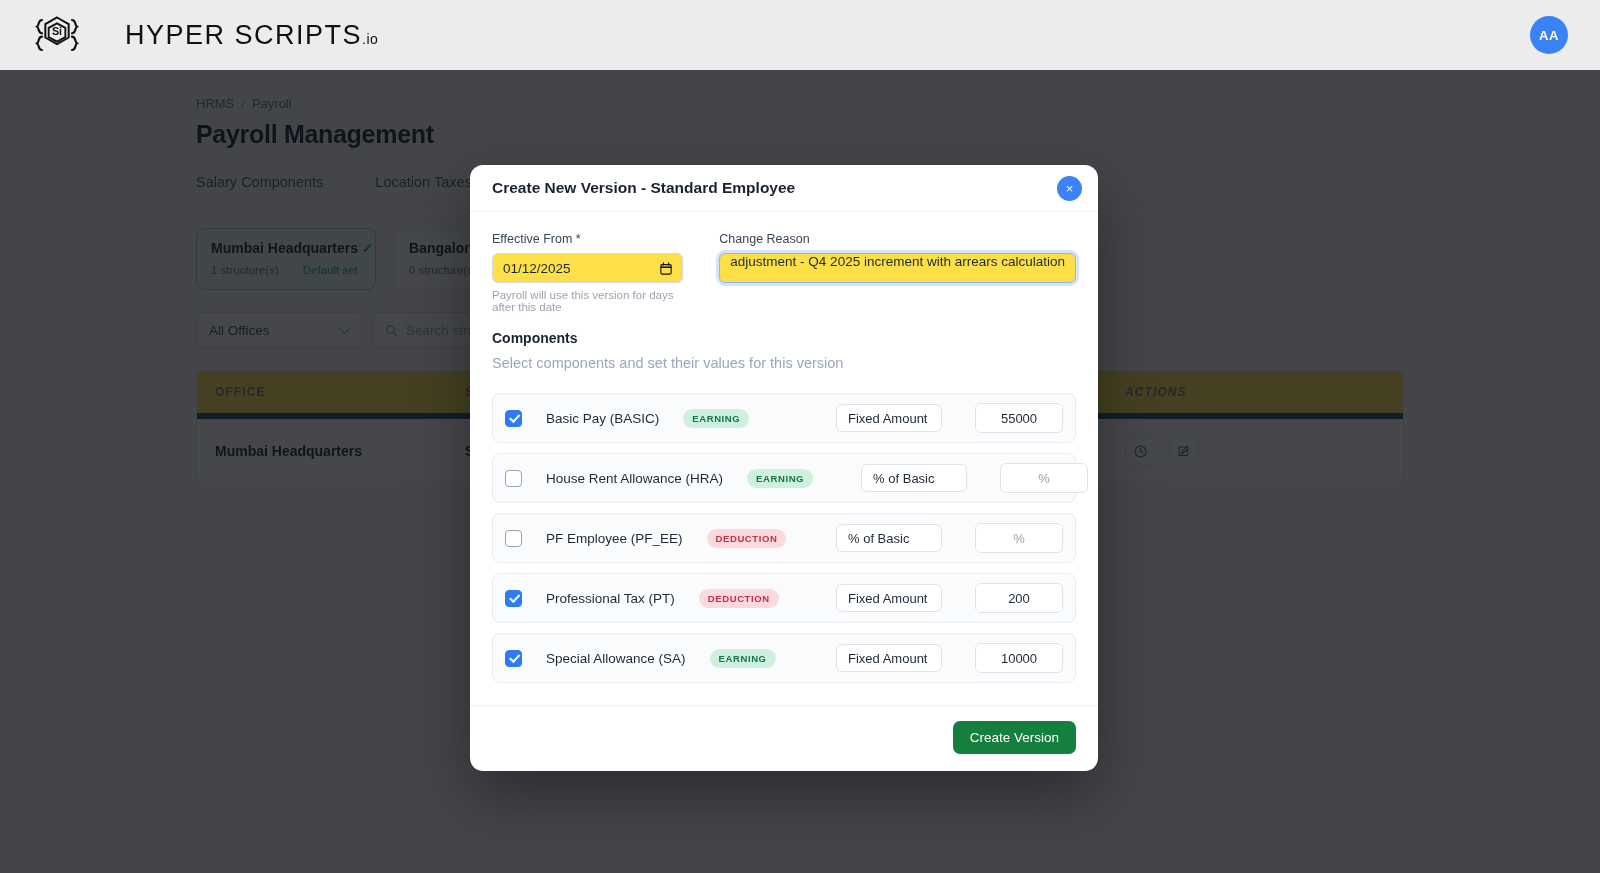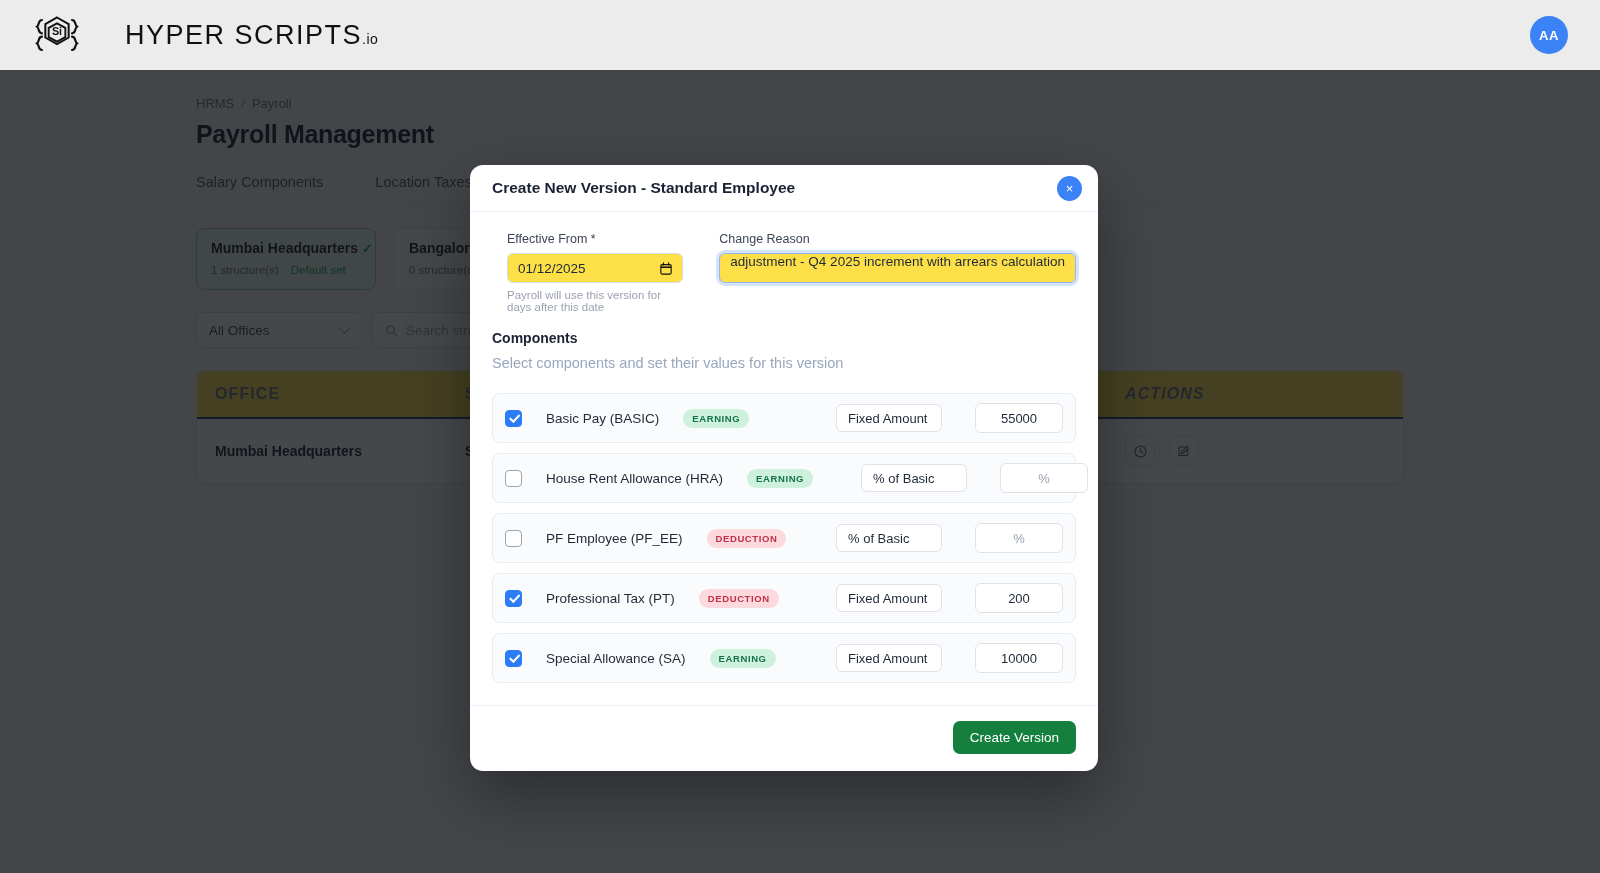--- a/index.html
+++ b/index.html
@@ -55,43 +55,43 @@
   .office-card {
     width: 180px; height: 62px; border-radius: 9px;
     padding: 11px 14px; border: 1px solid #e5e7eb; background: #fff;
   }
   .office-card.selected { background: #ecfdf3; border-color: #86d6a5; }
   .office-card .oc-name {
     font-size: 14px; font-weight: 700; color: #111827;
     display: flex; align-items: center; gap: 4px; white-space: nowrap;
   }
   .office-card .check { color: #16a34a; font-size: 13px; }
-  .office-card .oc-sub { margin-top: 8px; font-size: 11.5px; color: #6b7280; display: flex; gap: 12px; }
+  .office-card .oc-sub { margin-top: 8px; font-size: 11.5px; color: #6b7280; display: flex; gap: 24px; }
   .office-card .oc-default { color: #16a34a; }
 
   .filters { display: flex; gap: 10px; margin-top: 22px; align-items: center; }
   .select-box {
     width: 166px; height: 36px; border: 1px solid #d8dce2; border-radius: 7px;
     background: #fff; display: flex; align-items: center; justify-content: space-between;
     padding: 0 12px; font-size: 13.5px; color: #374151;
   }
   .chev { width: 9px; height: 9px; border-right: 1.6px solid #9ca3af; border-bottom: 1.6px solid #9ca3af;
           transform: rotate(45deg) translate(-2px,-2px); }
   .search-box {
     width: 300px; height: 36px; border: 1px solid #d8dce2; border-radius: 7px;
     background: #fff; display: flex; align-items: center; gap: 8px; padding: 0 12px;
     font-size: 13.5px; color: #9ca3af;
   }
 
   .table {
     margin-top: 22px; border: 1px solid #e5e7eb; border-radius: 9px; background: #fff; overflow: hidden;
   }
   .thead {
-    display: flex; background: #fde047; border-bottom: 2px solid #0c4a6e;
-    font-size: 16px; letter-spacing: 1.1px; color: #6b7280; font-weight: 700;
+    display: flex; background: #fde047; border-bottom: 6px solid #0c4a6e;
+    font-size: 12px; letter-spacing: 1.1px; color: #6b7280; font-weight: 700;
     padding: 14px 18px;
   }
   .trow { display: flex; padding: 17px 18px; font-size: 14px; color: #111827; align-items: center; }
   .c-office { width: 250px; font-weight: 700; }
   .c-structure { width: 330px; font-weight: 700; }
   .c-ver { width: 180px; }
   .c-status { width: 150px; text-align: center; }
   .c-actions { width: 160px; font-style: italic; }
   .icon-btn {
     width: 30px; height: 30px; border: 1px solid #e5e7eb; border-radius: 7px;
@@ -121,21 +121,21 @@
   .modal-title { font-size: 15.5px; font-weight: 700; color: #1a2233; }
   .close-btn {
     position: absolute; right: 16px; top: 11px;
     width: 25px; height: 25px; border-radius: 50%;
     background: #3b82f6; color: #fff; border: none;
     display: flex; align-items: center; justify-content: center;
     font-size: 13px; line-height: 1; cursor: pointer;
   }
   .modal-body { padding: 20px 22px 0 22px; }
 
-  .form-row { display: flex; gap: 36px; margin-left: 15px; }
+  .form-row { display: flex; gap: 36px; }
   .field { flex: 1; }
   .f-label { font-size: 12.5px; color: #3b4557; margin-bottom: 7px; }
   .f-input {
     width: 100%; height: 30px; border: 1px solid #d5dae1; border-radius: 6px;
     padding: 0 10px; font-size: 13.5px; color: #1f2937; background: #fde047;
     font-family: "Liberation Sans", sans-serif; outline: none;
   }
   .f-input.date { display: flex; align-items: center; justify-content: space-between; }
   .f-input.focused {
     border-color: #93b4f5;

